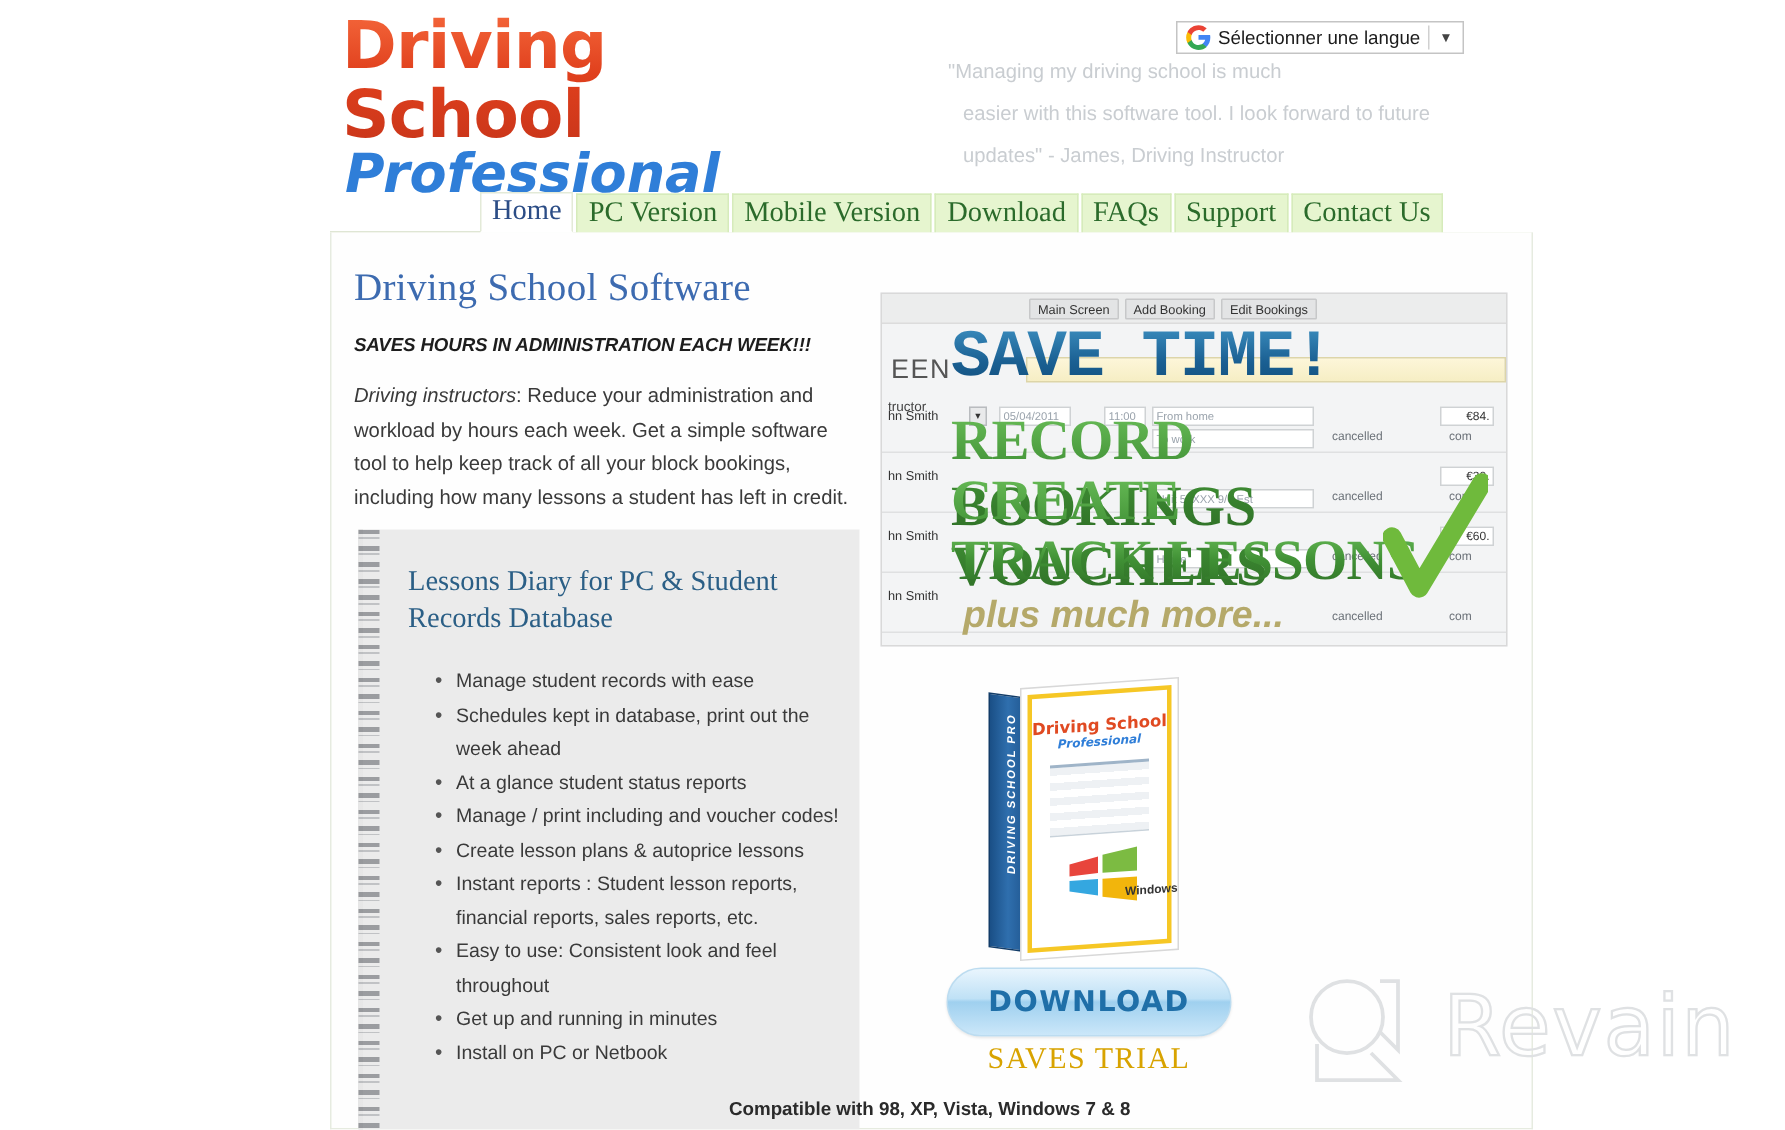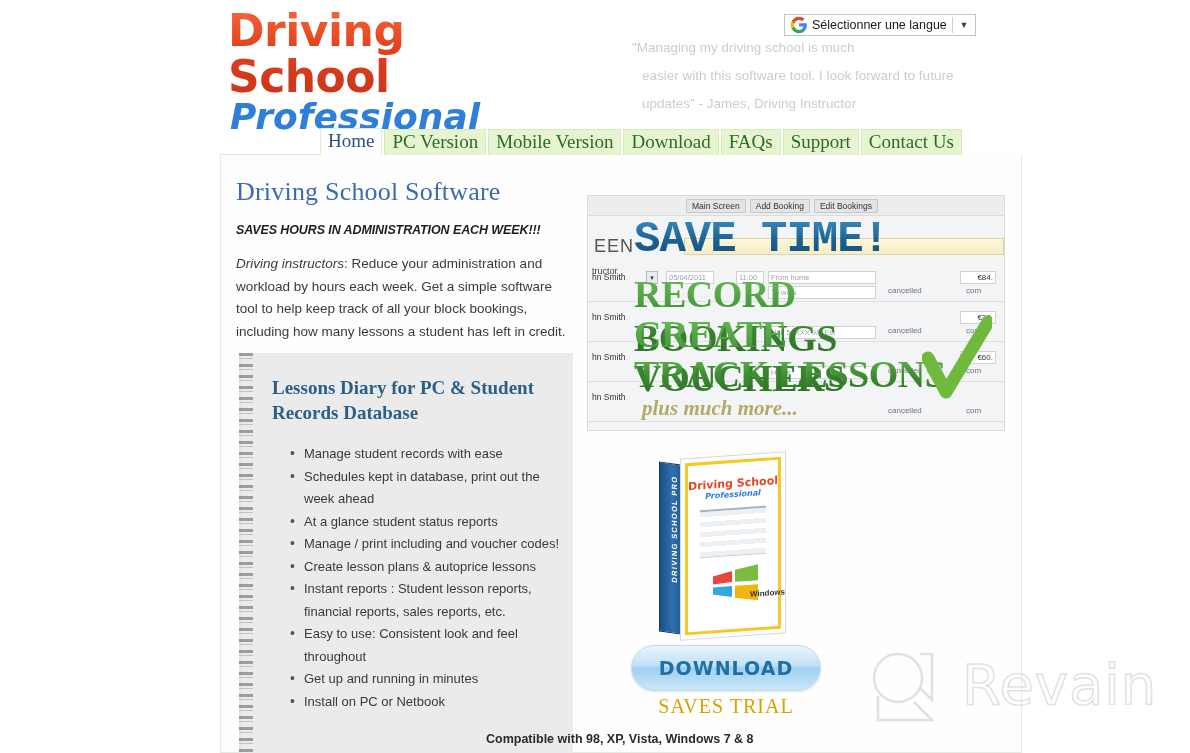--- a/index.html
+++ b/index.html
@@ -142,21 +142,21 @@
       #8d8f93 0px, #8d8f93 3px,
       #ebebeb 3px, #ebebeb 5px,
       #b9bbbe 5px, #b9bbbe 6px,
       #ebebeb 6px, #ebebeb 11px
     );
     opacity: .85;
   }
   .notepad-inner { padding: 22px 12px 0 30px; }
   h2.np-title {
     font-family: "Liberation Serif", serif;
-    font-size: 19px; font-weight: bold;
+    font-size: 19px; font-weight: normal;
     color: #2b5f86; margin: 0 0 18px 0; line-height: 25px;
   }
   ul.features { margin: 0; padding: 0 0 0 18px; list-style: none; }
   ul.features li {
     position: relative;
     font-size: 13px; color: #3a3a3a; line-height: 22.5px;
     margin-bottom: 0px; padding-left: 14px;
   }
   ul.features li::before {
     content: "\2022"; position: absolute; left: 0; top: -1px;
@@ -231,22 +231,22 @@
     letter-spacing:-0.5px;
     background:linear-gradient(180deg,#6bbf5a 0%, #3f8f34 50%, #2e6e26 100%);
     -webkit-background-clip:text; background-clip:text; -webkit-text-fill-color:transparent;
     color:#3f8f34;
   }
   .bn-g1 { top:76px; font-size:38px; }
   .bn-g2 { top:116px; font-size:38px; }
   .bn-g3 { top:156px; font-size:38px; }
   .bn-more {
     position:absolute; left:54px; top:200px;
-    font-family:Liberation Serif, serif; font-style:italic; font-weight:bold;
-    font-size:21px; color:#b5a96a;
+    font-family:Liberation Sans, sans-serif; font-style:italic; font-weight:bold;
+    font-size:25px; color:#b5a96a;
   }
   .bn-check {
     position:absolute; right:12px; top:118px; width:70px; height:86px;
   }
 
   
   .prod-wrap {
     position: absolute; left: 390px; top: 300px; width: 270px; height: 290px;
   }
   .boxshot { position:absolute; left: 48px; top: 0; width: 128px; height: 178px; }

